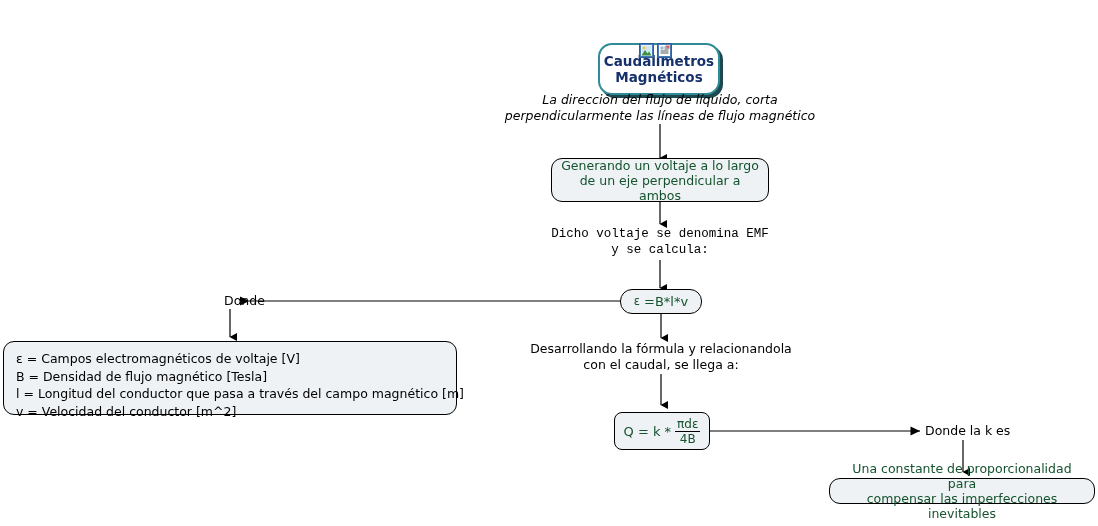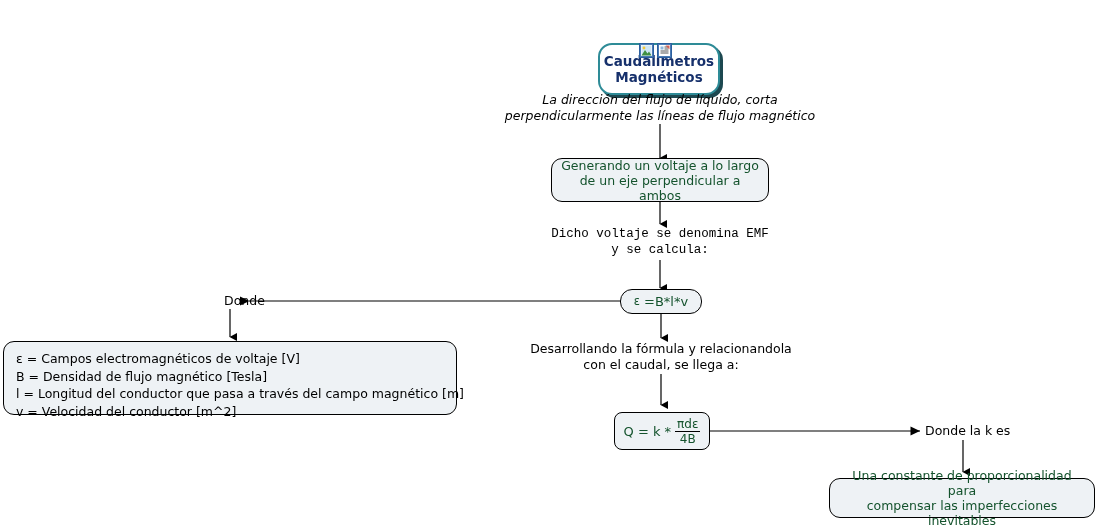--- a/index.html
+++ b/index.html
@@ -237,20 +237,20 @@
       <span>Q = k *</span>
       <span class="frac">
         <span class="num">πdε</span>
         <span class="den">4B</span>
       </span>
     </span>
   </div>
 
   <div class="label left-align" style="left:925px; top:423px; width:140px;">Donde la k es</div>
 
-  <div class="node" style="left:829px; top:478px; width:266px; height:40px;">
+  <div class="node" style="left:829px; top:478px; width:266px; height:26px;">
     <div class="lines">
       <div>Una constante de proporcionalidad para</div>
       <div>compensar las imperfecciones inevitables</div>
     </div>
   </div>
 
 </div>
 
 </body></html>

